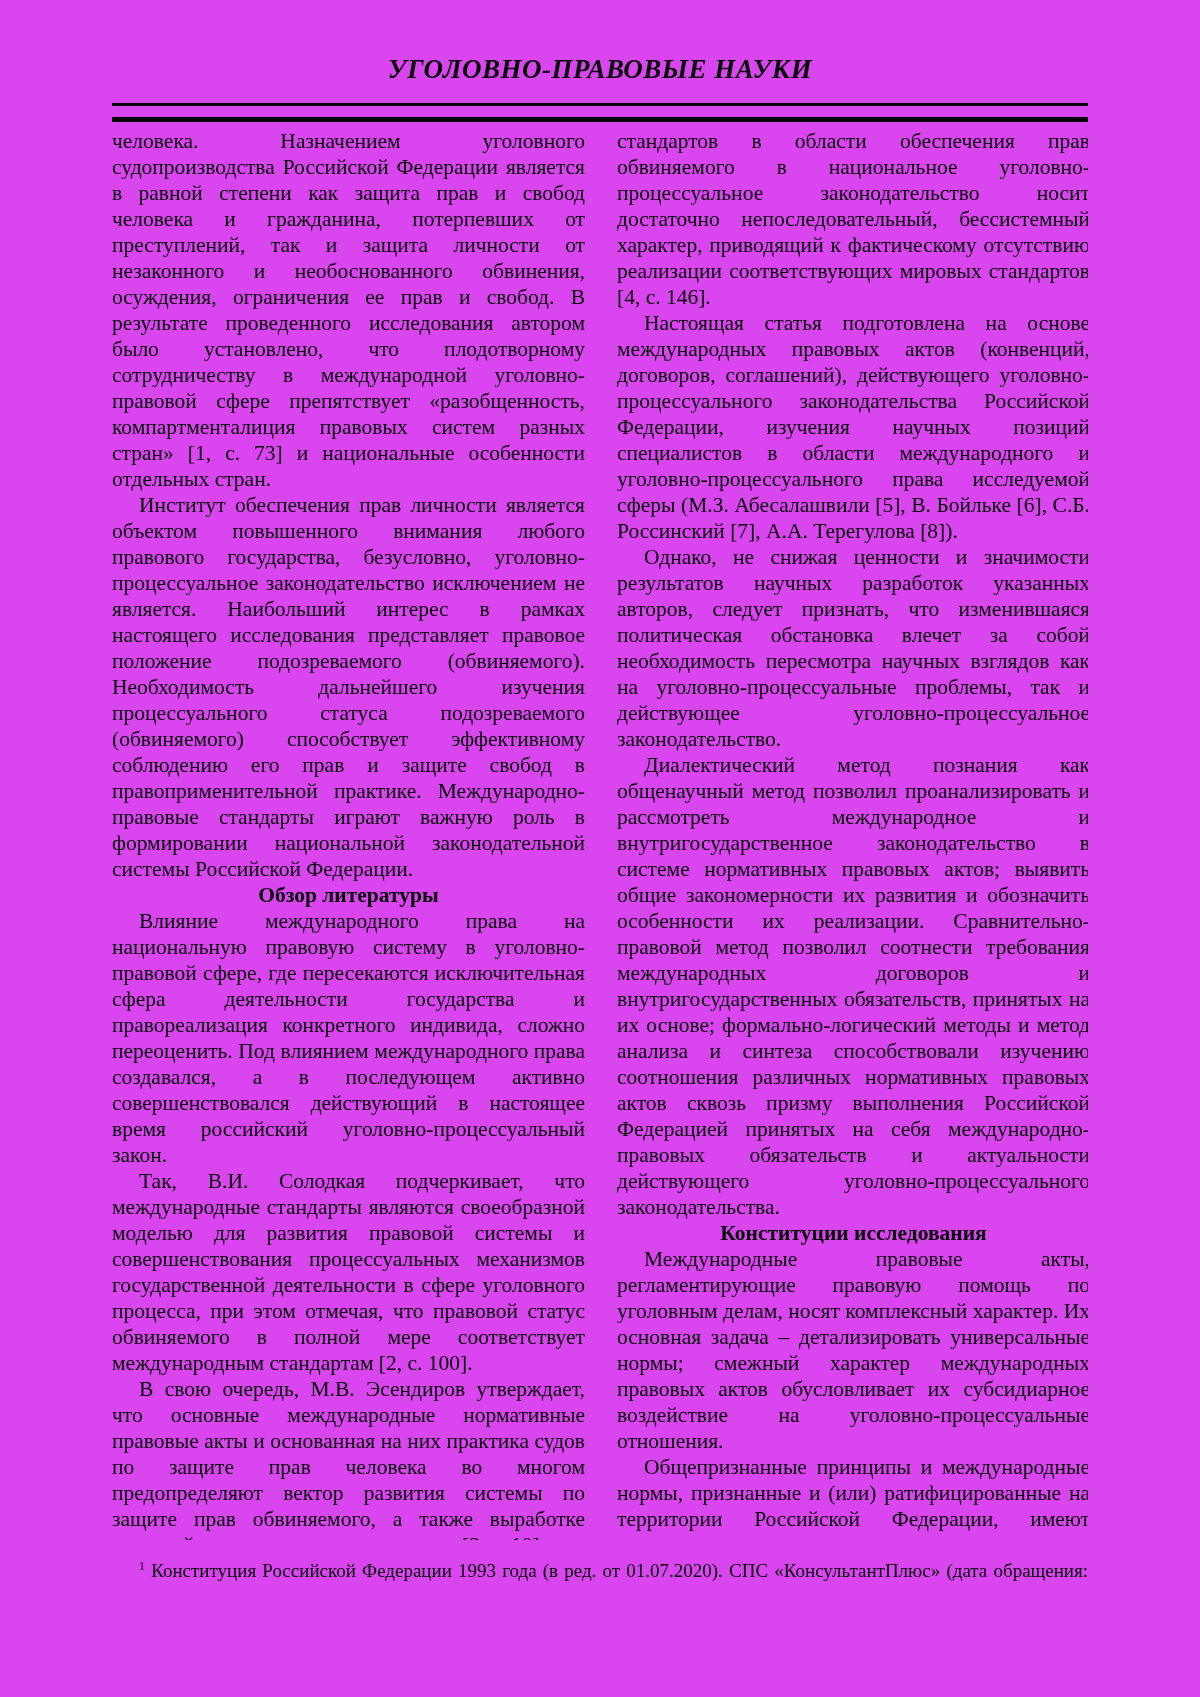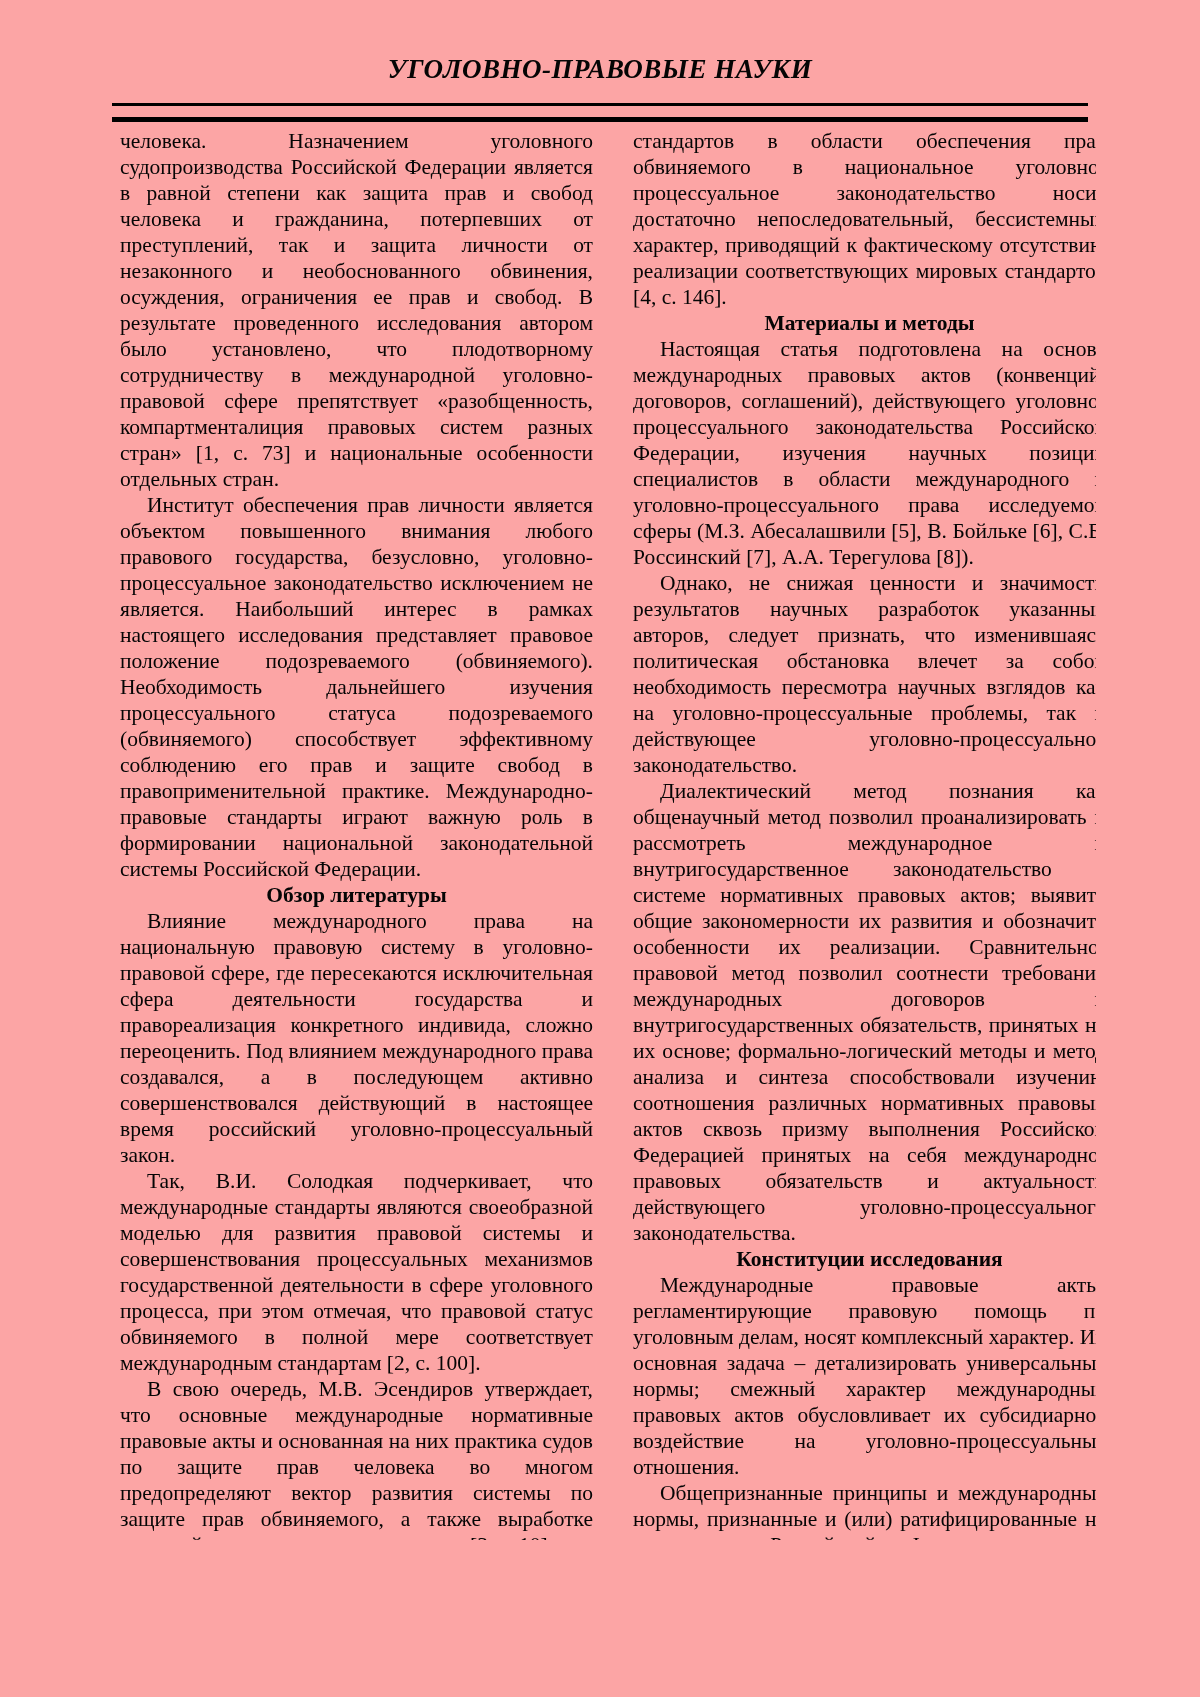--- a/index.html
+++ b/index.html
@@ -11,21 +11,21 @@
     width: 1200px;
     height: 1697px;
     font-family: "Liberation Serif", "DejaVu Serif", serif;
     color: #050505;
   }
   .page {
     position: relative;
     width: 1200px;
     height: 1697px;
     overflow: hidden;
-    background: #fca5a5;
+    background: #d946ef;
   }
   .header-title {
     position: absolute;
     top: 54px;
     left: 0;
     width: 100%;
     text-align: center;
     font-size: 27px;
     font-weight: 700;
     font-style: italic;
@@ -37,25 +37,25 @@
     top: 103px;
     left: 112px;
     width: 976px;
     height: 11px;
     border-top: 3px solid #000;
     border-bottom: 5px solid #000;
   }
   .columns {
     position: absolute;
     top: 128px;
-    left: 120px;
+    left: 112px;
     width: 976px;
     height: 1412px;
     display: flex;
-    gap: 40px;
+    gap: 32px;
     overflow: hidden;
   }
   .col {
     width: 473px;
     flex: 0 0 473px;
   }
   p.para {
     margin: 0;
     font-size: 21.5px;
     line-height: 26px;
@@ -107,25 +107,25 @@
     <div class="col">
         <p class="para">человека. Назначением уголовного судопроизводства Российской Федерации является в равной степени как защита прав и свобод человека и гражданина, потерпевших от преступлений, так и защита личности от незаконного и необоснованного обвинения, осуждения, ограничения ее прав и свобод. В результате проведенного исследования автором было установлено, что плодотворному сотрудничеству в международной уголовно-правовой сфере препятствует «разобщенность, компартменталиция правовых систем разных стран» [1, с. 73] и национальные особенности отдельных стран.</p>
         <p class="para indent">Институт обеспечения прав личности является объектом повышенного внимания любого правового государства, безусловно, уголовно-процессуальное законодательство исключением не является. Наибольший интерес в рамках настоящего исследования представляет правовое положение подозреваемого (обвиняемого). Необходимость дальнейшего изучения процессуального статуса подозреваемого (обвиняемого) способствует эффективному соблюдению его прав и защите свобод в правоприменительной практике. Международно-правовые стандарты играют важную роль в формировании национальной законодательной системы Российской Федерации.</p>
         <h3 class="section-heading">Обзор литературы</h3>
         <p class="para indent">Влияние международного права на национальную правовую систему в уголовно-правовой сфере, где пересекаются исключительная сфера деятельности государства и правореализация конкретного индивида, сложно переоценить. Под влиянием международного права создавался, а в последующем активно совершенствовался действующий в настоящее время российский уголовно-процессуальный закон.</p>
         <p class="para indent">Так, В.И. Солодкая подчеркивает, что международные стандарты являются своеобразной моделью для развития правовой системы и совершенствования процессуальных механизмов государственной деятельности в сфере уголовного процесса, при этом отмечая, что правовой статус обвиняемого в полной мере соответствует международным стандартам [2, с. 100].</p>
         <p class="para indent">В свою очередь, М.В. Эсендиров утверждает, что основные международные нормативные правовые акты и основанная на них практика судов по защите прав человека во многом предопределяют вектор развития системы по защите прав обвиняемого, а также выработке гарантий таких лиц по их реализации [3, с. 10].</p>
       </div>
     <div class="col">
         <p class="para">стандартов в области обеспечения прав обвиняемого в национальное уголовно-процессуальное законодательство носит достаточно непоследовательный, бессистемный характер, приводящий к фактическому отсутствию реализации соответствующих мировых стандартов [4, с. 146].</p>
-        <h3 class="section-heading">Материалы и методы</h3>
         <p class="para indent">Настоящая статья подготовлена на основе международных правовых актов (конвенций, договоров, соглашений), действующего уголовно-процессуального законодательства Российской Федерации, изучения научных позиций специалистов в области международного и уголовно-процессуального права исследуемой сферы (М.З. Абесалашвили [5], В. Бойльке [6], С.Б. Россинский [7], А.А. Терегулова [8]).</p>
         <p class="para indent">Однако, не снижая ценности и значимости результатов научных разработок указанных авторов, следует признать, что изменившаяся политическая обстановка влечет за собой необходимость пересмотра научных взглядов как на уголовно-процессуальные проблемы, так и действующее уголовно-процессуальное законодательство.</p>
         <p class="para indent">Диалектический метод познания как общенаучный метод позволил проанализировать и рассмотреть международное и внутригосударственное законодательство в системе нормативных правовых актов; выявить общие закономерности их развития и обозначить особенности их реализации. Сравнительно-правовой метод позволил соотнести требования международных договоров и внутригосударственных обязательств, принятых на их основе; формально-логический методы и метод анализа и синтеза способствовали изучению соотношения различных нормативных правовых актов сквозь призму выполнения Российской Федерацией принятых на себя международно-правовых обязательств и актуальности действующего уголовно-процессуального законодательства.</p>
         <h3 class="section-heading">Конституции исследования</h3>
         <p class="para indent">Международные правовые акты, регламентирующие правовую помощь по уголовным делам, носят комплексный характер. Их основная задача – детализировать универсальные нормы; смежный характер международных правовых актов обусловливает их субсидиарное воздействие на уголовно-процессуальные отношения.</p>
         <p class="para indent flush">Общепризнанные принципы и международные нормы, признанные и (или) ратифицированные на территории Российской Федерации, имеют приоритет перед национальным законодательством в случае наличия противоречия между ними (ч. 4 ст. 15 Конституции РФ)¹. Уголовно-процессуаль-</p>
       </div>
   </div>
 
+  <div class="footnote"><sup>1</sup> <span>Конституция Российской Федерации 1993 года (в ред. от 01.07.2020). СПС «КонсультантПлюс» (дата обращения:</span></div>
 
 
 </div>
 
 </body></html>

